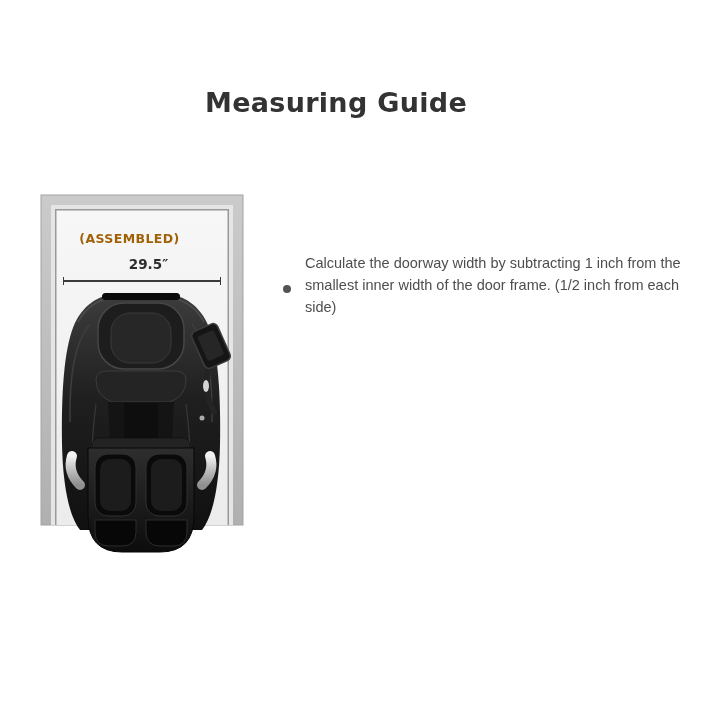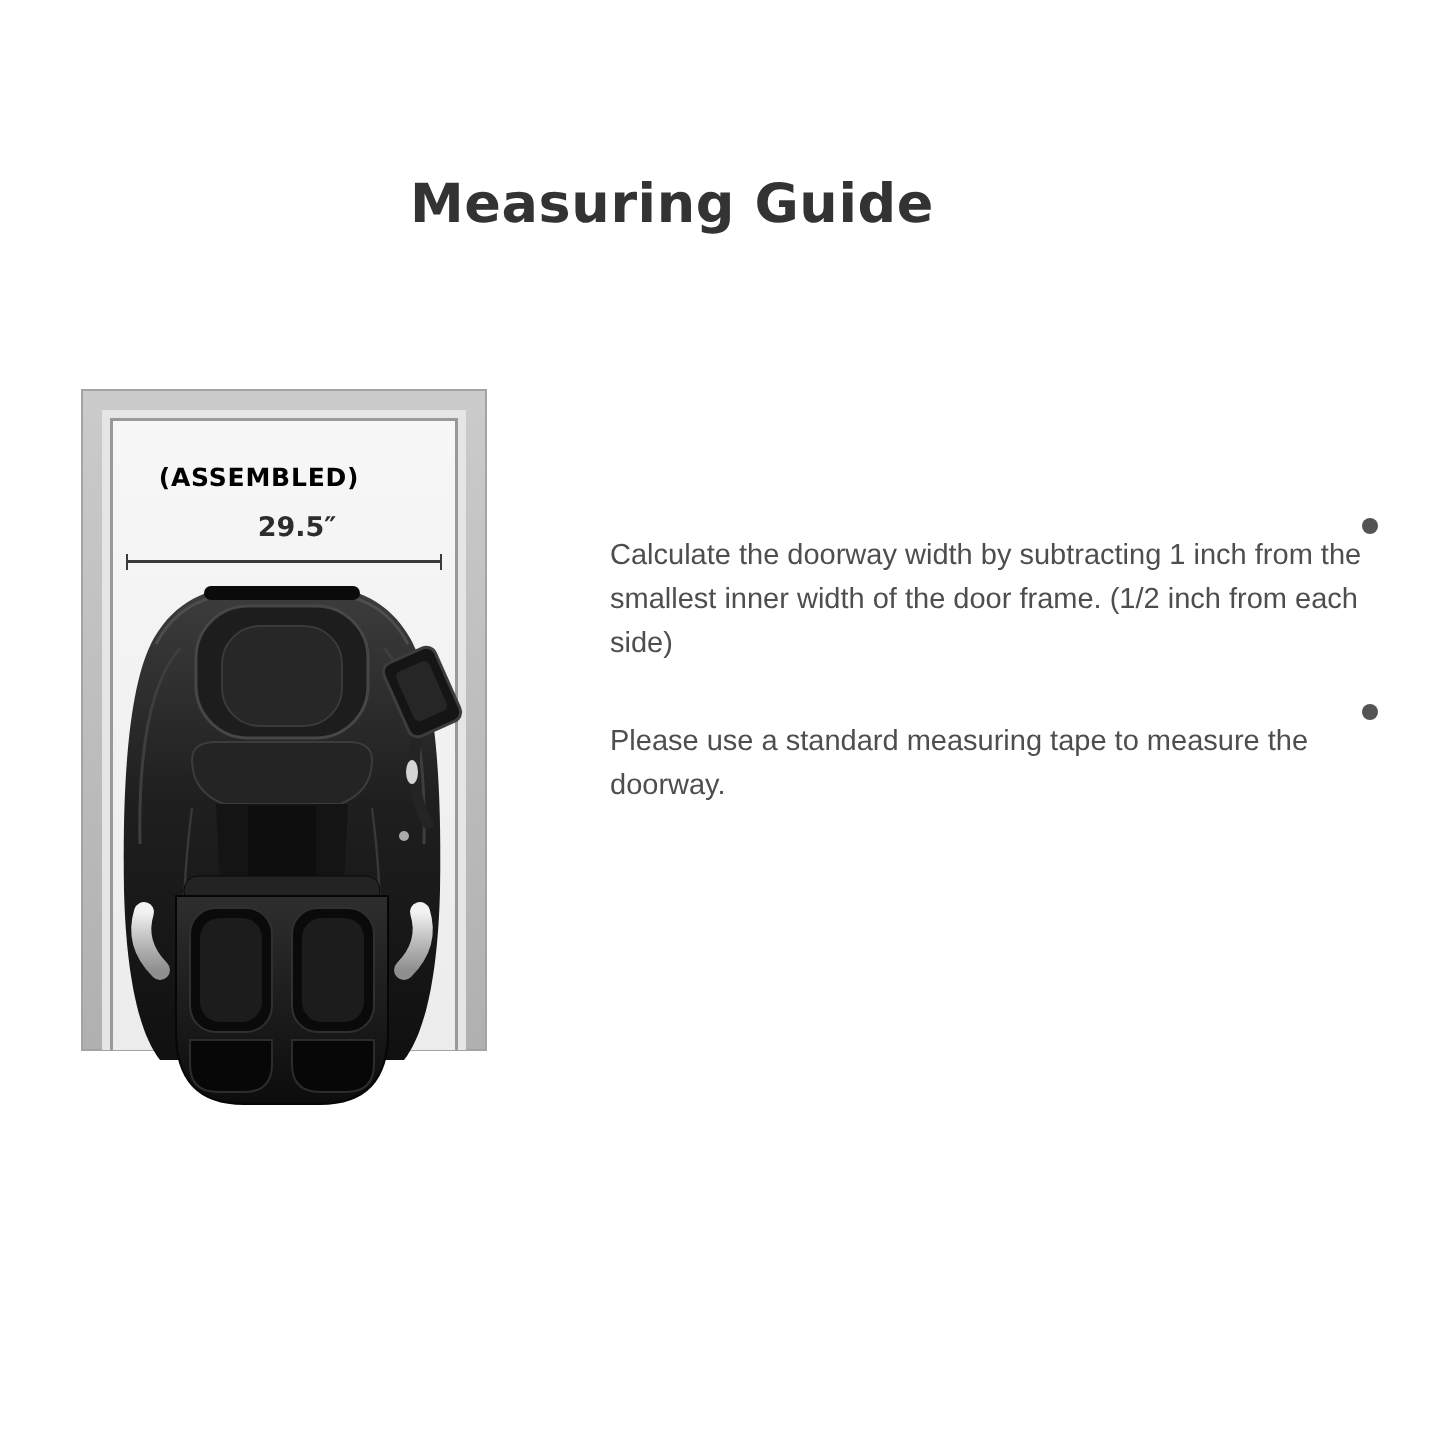--- a/index.html
+++ b/index.html
@@ -14,39 +14,39 @@
     font-family:"DejaVu Sans", sans-serif;
     font-weight:bold;font-size:27px;line-height:34px;
     color:#333333;letter-spacing:.3px;
   }
   
   .doorway{position:absolute;left:36px;top:190px;width:214px;height:380px;}
   .doorway svg{position:absolute;left:0;top:0;}
   .assembled-label{
     position:absolute;left:21px;top:41px;width:145px;text-align:center;
     font-family:"DejaVu Sans", sans-serif;font-weight:bold;
-    font-size:12.5px;line-height:16px;color:#000000;letter-spacing:.4px;
+    font-size:12.5px;line-height:16px;color:#a16207;letter-spacing:.4px;
   }
   .door-width-label{
     position:absolute;left:21px;top:66px;width:183px;text-align:center;
     font-family:"DejaVu Sans", sans-serif;font-weight:bold;
     font-size:13.5px;line-height:17px;color:#2d2d2d;
   }
   .measure-line{
     position:absolute;left:27px;top:87px;width:156px;height:8px;
     border-left:1.5px solid #3a3a3a;border-right:1.5px solid #3a3a3a;
     background:linear-gradient(to bottom,
       transparent calc(50% - .75px),
       #3a3a3a calc(50% - .75px),
       #3a3a3a calc(50% + .75px),
       transparent calc(50% + .75px));
   }
   
   .instructions{position:absolute;left:283px;top:252px;width:420px;}
-  .bullet{display:flex;align-items:flex-end;flex-direction:column;}
+  .bullet{display:flex;align-items:center;}
   .bullet + .bullet{margin-top:12px;}
   .dot{
     flex:0 0 8px;width:8px;height:8px;border-radius:50%;
     background:#545454;margin-top:7px;margin-right:14px;
   }
   .bullet p{
     margin:0;max-width:398px;
     font-size:14.5px;line-height:22px;color:#4e4e4e;
   }
 </style>
@@ -140,17 +140,13 @@
   <div class="assembled-label">(ASSEMBLED)</div>
   <div class="door-width-label">29.5″</div>
   <div class="measure-line"></div>
 </div>
 
 <div class="instructions">
   <div class="bullet">
     <span class="dot"></span>
     <p>Calculate the doorway width by subtracting 1 inch from the smallest inner width of the door frame. (1/2 inch from each side)</p>
   </div>
-  <div class="bullet">
-    <span class="dot"></span>
-    <p>Please use a standard measuring tape to measure the doorway.</p>
-  </div>
 </div>
 
 </body></html>

